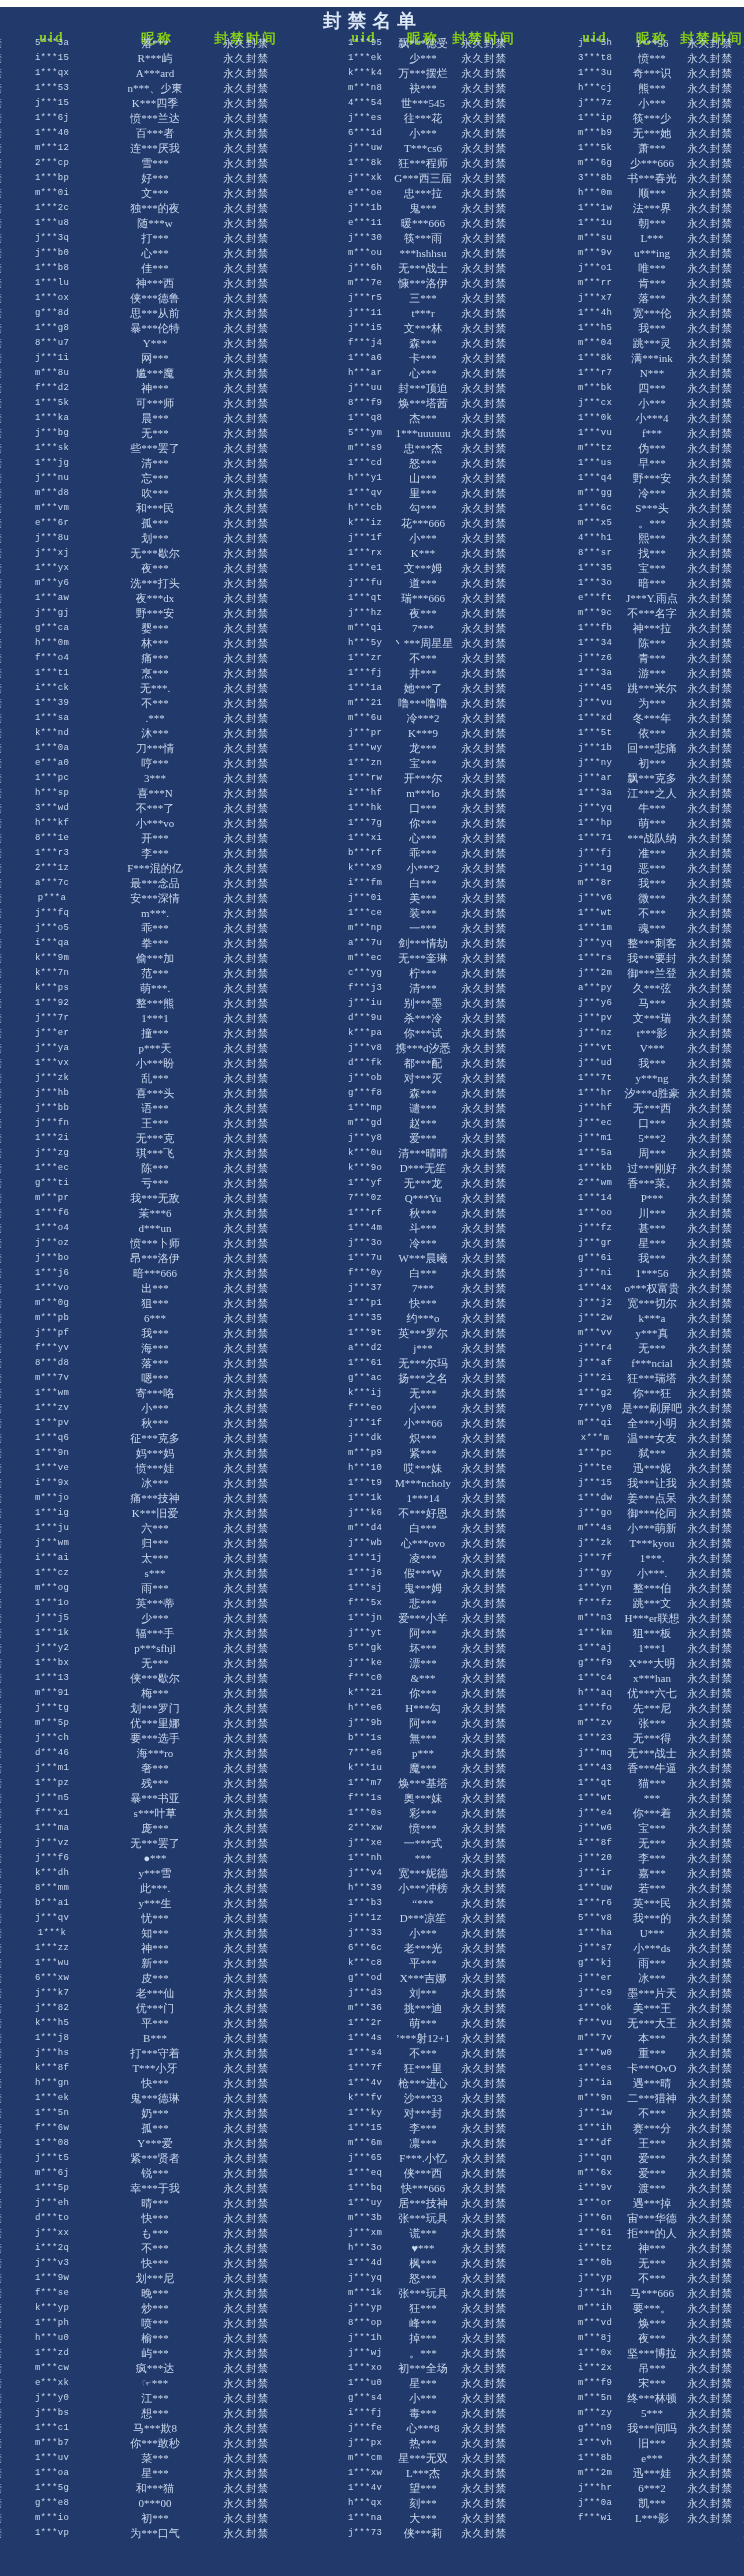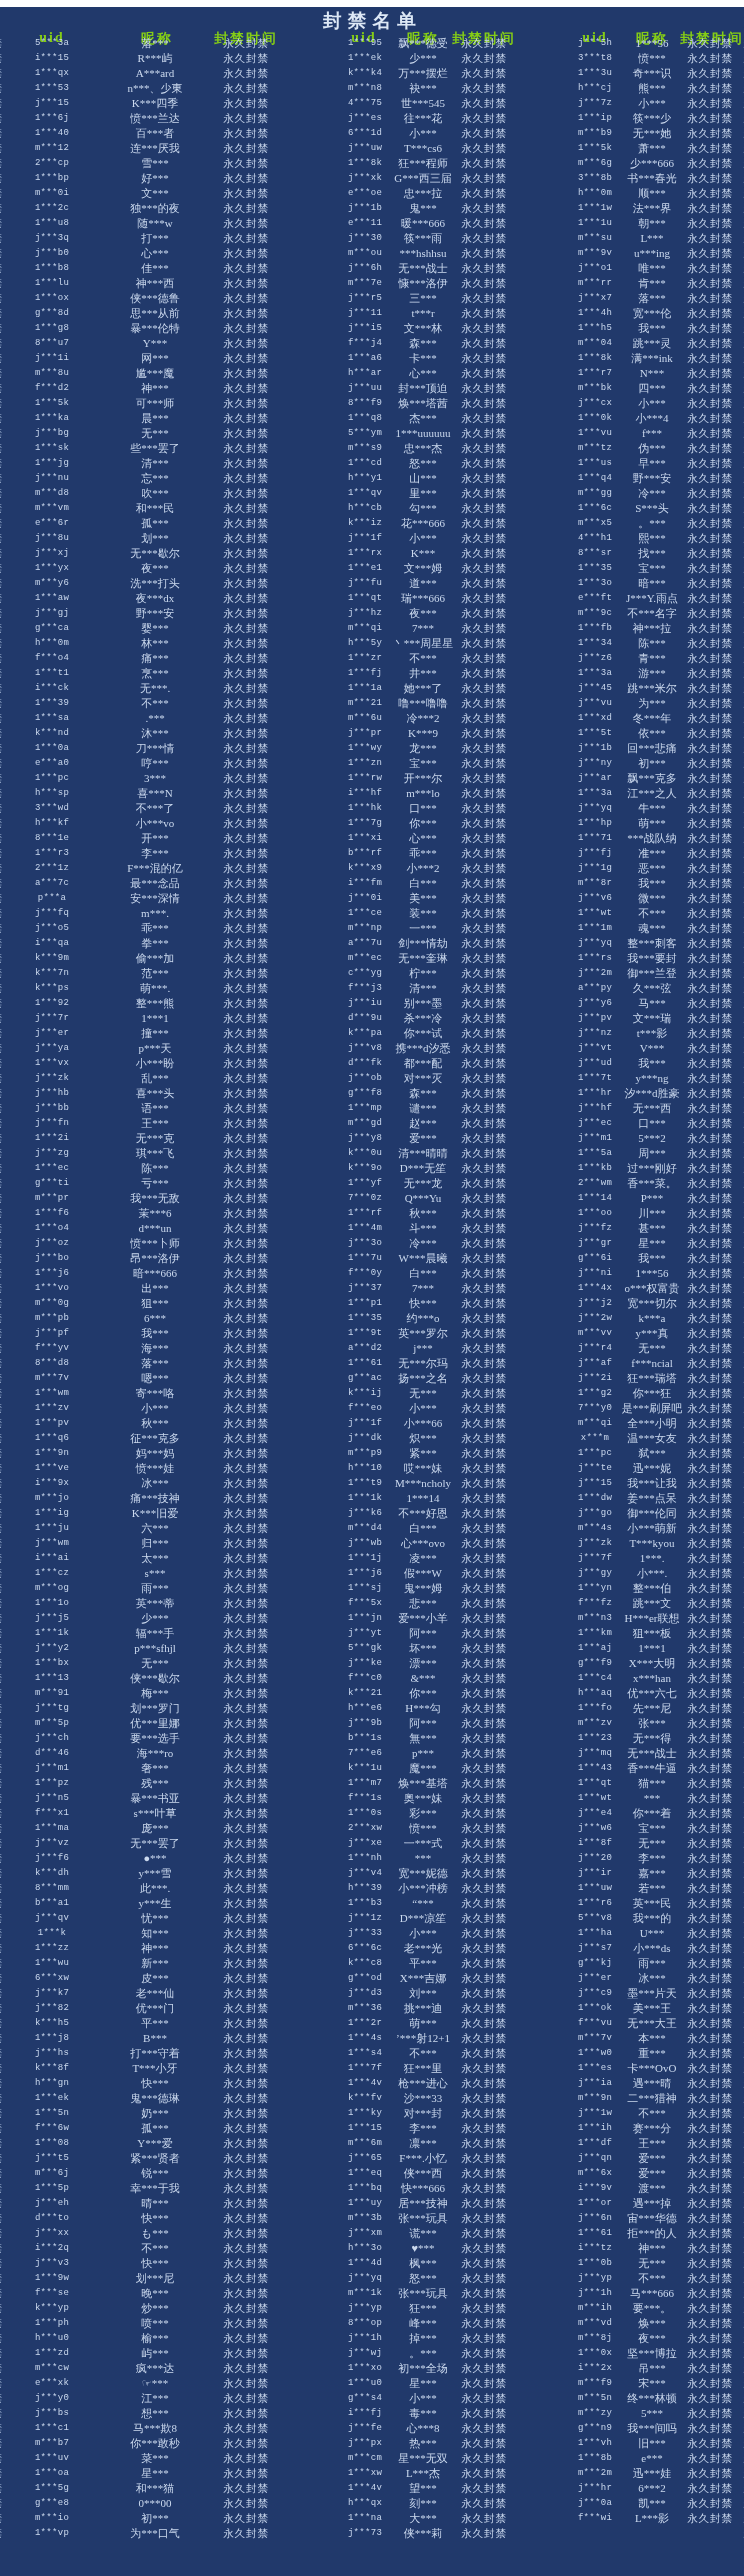--- a/index.html
+++ b/index.html
@@ -561,21 +561,21 @@
       <span>永久封禁</span>
       <span>永久封禁</span>
       <span>永久封禁</span>
     </div>
 
   <div class="col uid" style="left:365px">
       <span>1***95</span>
       <span>1***ek</span>
       <span>k***k4</span>
       <span>m***n8</span>
-      <span>4***75</span>
+      <span>4***54</span>
       <span>j***es</span>
       <span>6***1d</span>
       <span>j***uw</span>
       <span>1***8k</span>
       <span>j***xk</span>
       <span>e***oe</span>
       <span>j***1b</span>
       <span>e***11</span>
       <span>j***30</span>
       <span>m***ou</span>

